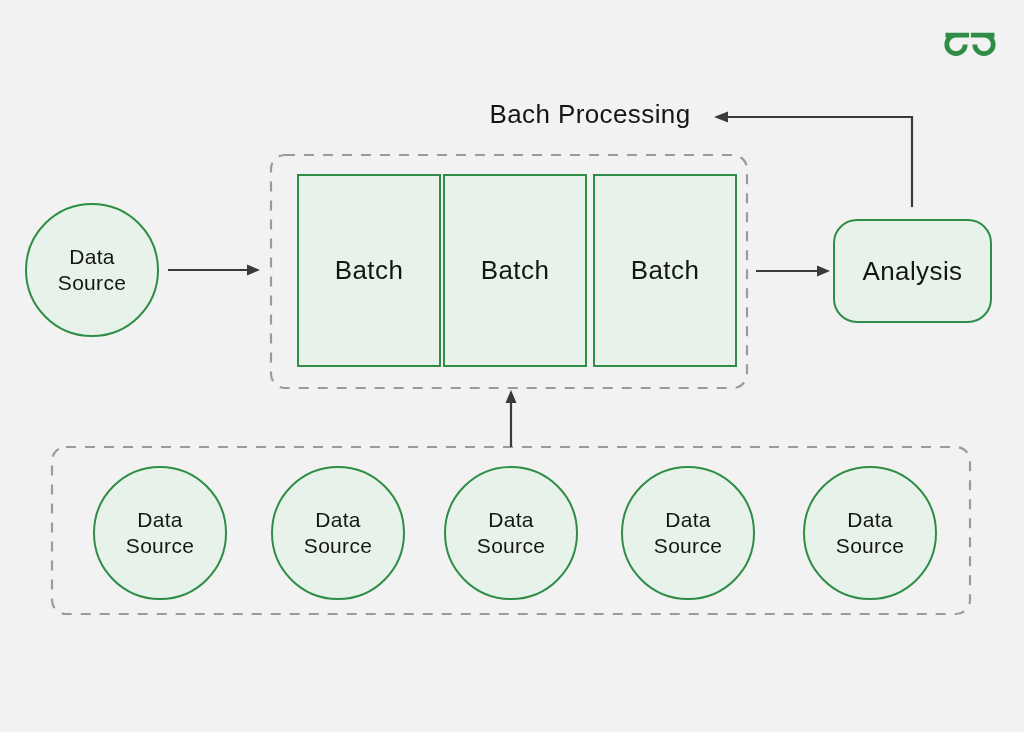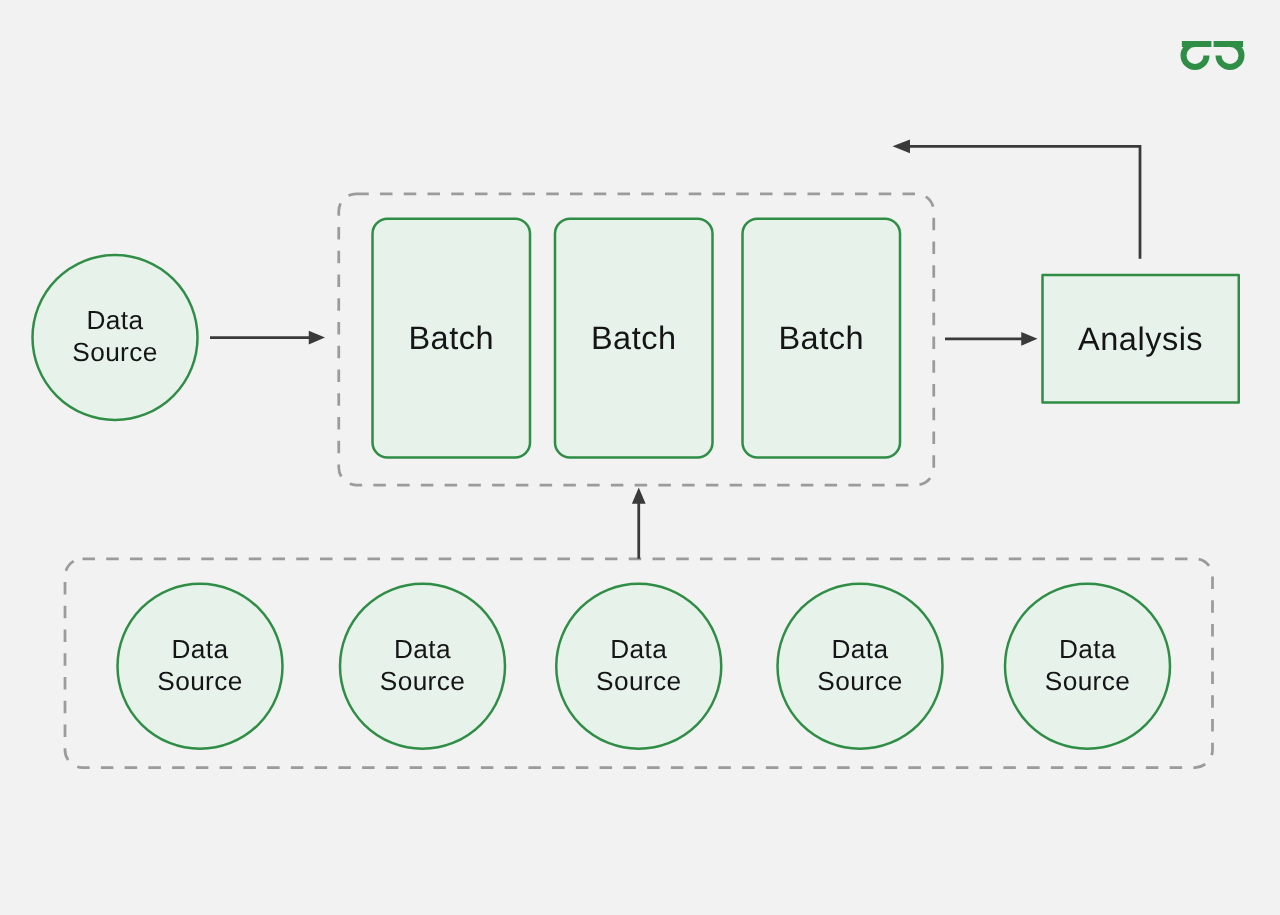--- a/index.html
+++ b/index.html
@@ -28,22 +28,22 @@
   .logo-path { fill: none; stroke: var(--brand); stroke-width: 5.5; }
 
   .node {
     position: absolute;
     background: var(--node-fill);
     border: 2px solid var(--node-border);
     display: flex; align-items: center; justify-content: center;
     text-align: center;
   }
   .circle { border-radius: 50%; width: 134px; height: 134px; }
-  .rect-batch { width: 128px; height: 193px; border-radius: 13px; justify-content: center; }
-  .rect-analysis { width: 159px; height: 104px; border-radius: 1px; }
+  .rect-batch { width: 144px; height: 193px; border-radius: 0; justify-content: center; }
+  .rect-analysis { width: 159px; height: 104px; border-radius: 24px; }
   .node-label { font-size: 21px; line-height: 1.25; letter-spacing: 0.3px; display: block; width: 102px; }
   .batch-label, .analysis-label { font-size: 26px; letter-spacing: 0.4px; width: auto; }
   .diagram-title {
     position: absolute; left: 420px; top: 99px; width: 340px;
     text-align: center; font-size: 26px; font-weight: 500; letter-spacing: 0.4px;
   }
 </style>
 </head>
 <body>
 
@@ -73,20 +73,21 @@
       <polyline class="arrow-line" points="912,207 912,117 727,117"></polyline>
       <polygon class="arrow-head" points="714,117 728,111.5 728,122.5"></polygon>
     </g>
 
     <g transform="translate(942,26) scale(0.875)">
       <path class="logo-path" d="M 4 10.5 H 31 M 16 10.5 A 10.5 10.5 0 1 0 26.5 21"></path>
       <path class="logo-path" d="M 60 10.5 H 33 M 48 10.5 A 10.5 10.5 0 1 1 37.5 21"></path>
     </g>
   </svg>
 
+  <div class="diagram-title">Bach Processing</div>
 
   <div class="node circle" style="left:25px; top:203px;">
     <span class="node-label">Data Source</span>
   </div>
 
   <div class="node rect-batch" style="left:297px; top:174px;">
     <span class="node-label batch-label">Batch</span>
   </div>
   <div class="node rect-batch" style="left:443px; top:174px;">
     <span class="node-label batch-label">Batch</span>

